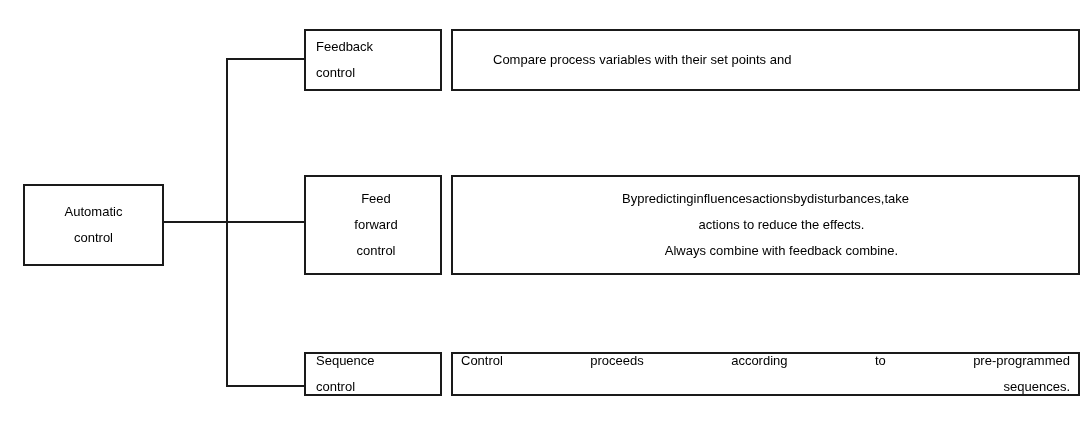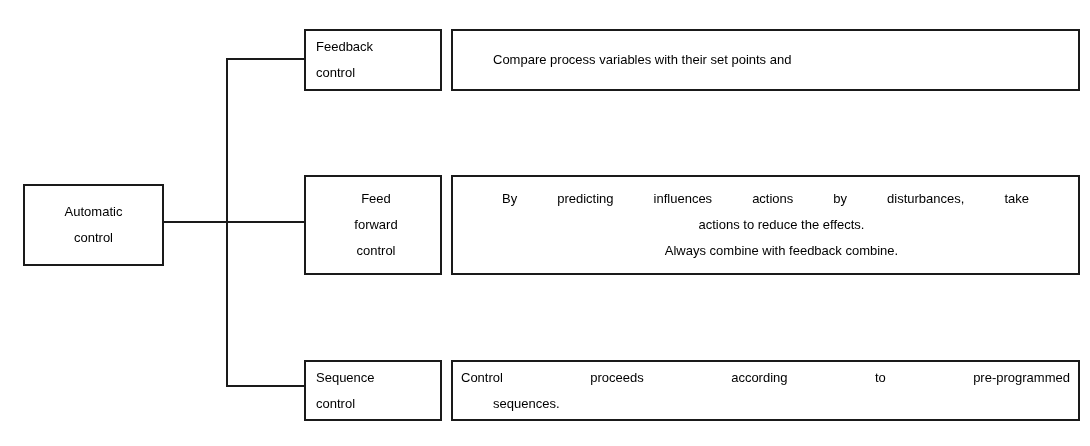--- a/index.html
+++ b/index.html
@@ -48,39 +48,38 @@
   }
   .desc-box {
     left: 451px;
     width: 629px;
     padding-left: 8px;
     padding-right: 8px;
     align-items: stretch;
   }
   .row1 { top: 29px;  height: 62px; }
   .row2 { top: 175px; height: 100px; align-items: center; }
-  .row3 { top: 360px; height: 61px; }
+  .row3 { top: 352px; height: 44px; text-align: right; }
 
   .line {
     position: absolute;
     background: #1a1a1a;
   }
   .line-h { height: 2px; }
   .line-v { width: 2px; }
 
   .desc-line {
     display: block;
     white-space: nowrap;
     margin-left: 32px;
   }
   .justify {
     display: flex;
     justify-content: space-between;
     white-space: nowrap;
-    gap: 40px;
   }
   .justify > span { display: inline-block; }
 </style>
 </head>
 <body>
 
 <div id="diagram">
 
   <div class="box root-box">
     <span>Automatic</span>

